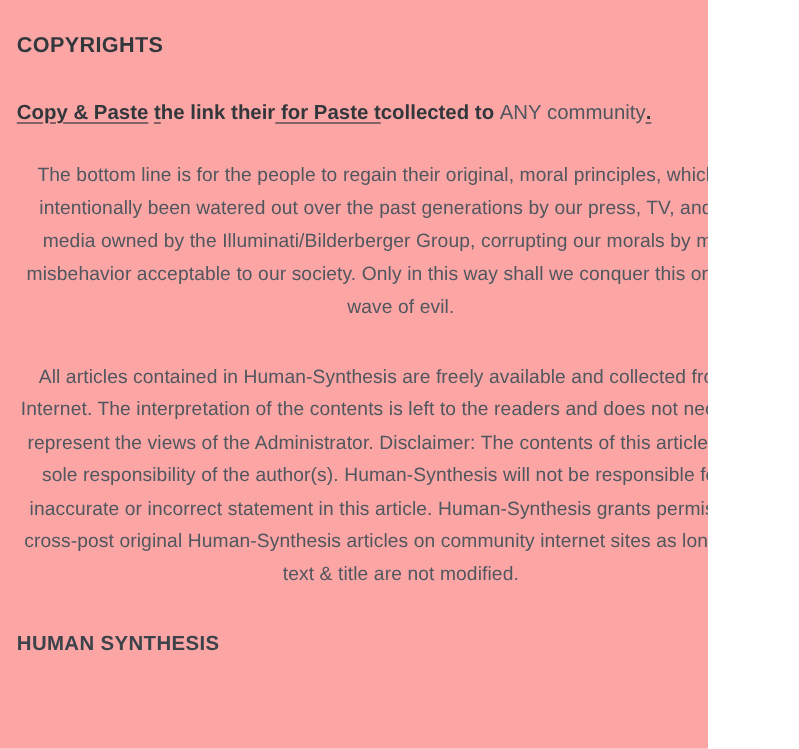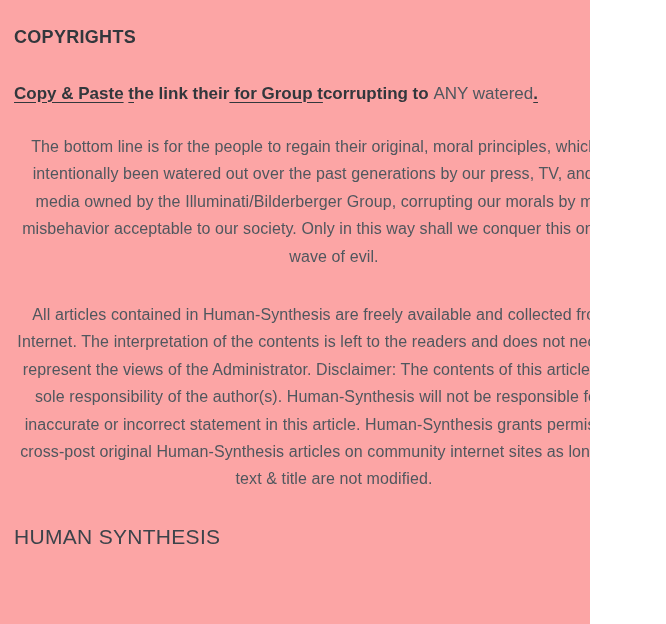--- a/index.html
+++ b/index.html
@@ -62,35 +62,35 @@
     color: #50575e;
     letter-spacing: 0.1px;
     width: 640px;
     text-align: center;
   }
   .para2 {
     margin-top: 31px;
   }
   .footer-heading {
     margin: 34px 0 0 0;
-    font-size: 21px;
+    font-size: 17px;
     line-height: 20px;
-    font-weight: 400;
+    font-weight: 700;
     color: #3c434a;
     letter-spacing: 0.3px;
   }
 </style>
 </head>
 <body>
 
 <div class="page">
 
   <h3 class="heading">COPYRIGHTS</h3>
 
-  <p class="translate-line"><span class="u">Copy &amp; Paste</span><span> </span><span class="u">t</span><span>he link their</span><span class="u"> for Group t</span><span>corrupting to </span><span class="plain">ANY watered</span><span class="u">.</span></p>
+  <p class="translate-line"><span class="u">Copy &amp; Paste</span><span> </span><span class="u">t</span><span>he link their</span><span class="u"> for Paste t</span><span>collected to </span><span class="plain">ANY community</span><span class="u">.</span></p>
 
 
   <p class="body-para para1">The bottom line is for the people to regain their original, moral principles, which have intentionally been watered out over the past generations by our press, TV, and other media owned by the Illuminati/Bilderberger Group, corrupting our morals by making misbehavior acceptable to our society. Only in this way shall we conquer this oncoming wave of evil.</p>
 
   <p class="body-para para2">All articles contained in Human-Synthesis are freely available and collected from the Internet. The interpretation of the contents is left to the readers and does not necessarily represent the views of the Administrator. Disclaimer: The contents of this article are the sole responsibility of the author(s). Human-Synthesis will not be responsible for any inaccurate or incorrect statement in this article. Human-Synthesis grants permission to cross-post original Human-Synthesis articles on community internet sites as long as the text &amp; title are not modified.</p>
 
   <p class="footer-heading">HUMAN SYNTHESIS</p>
 
 </div>
 

